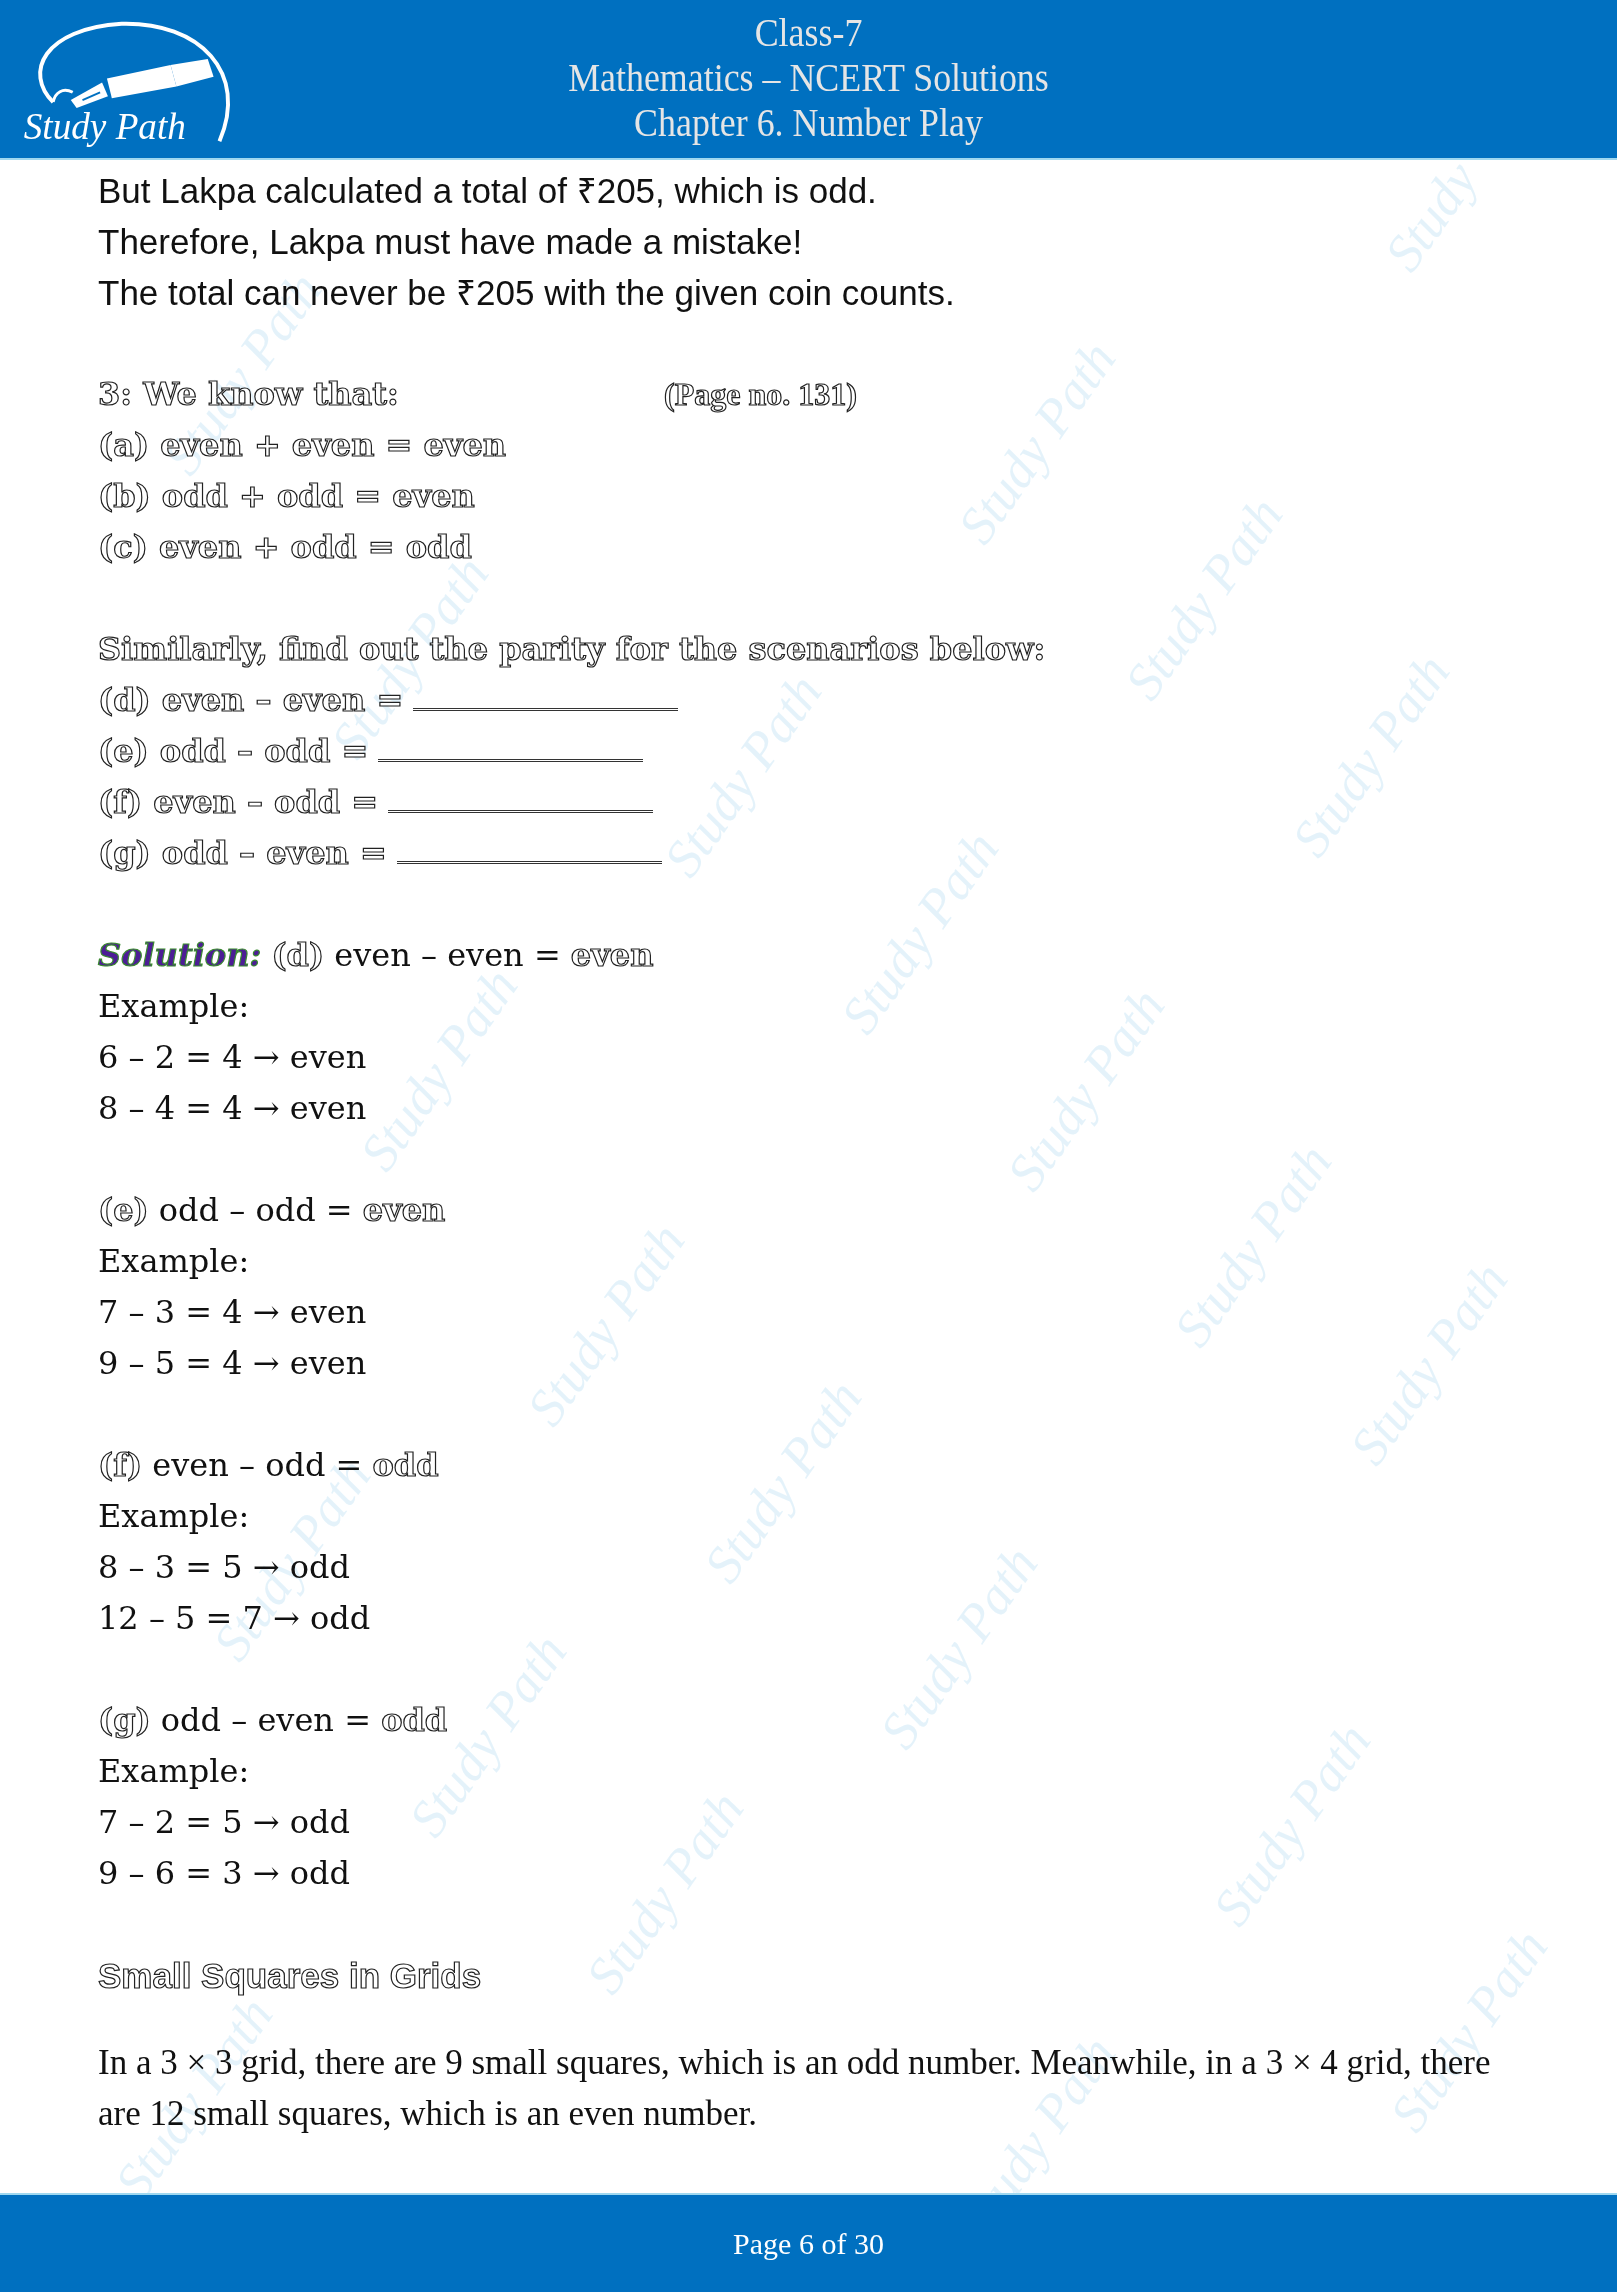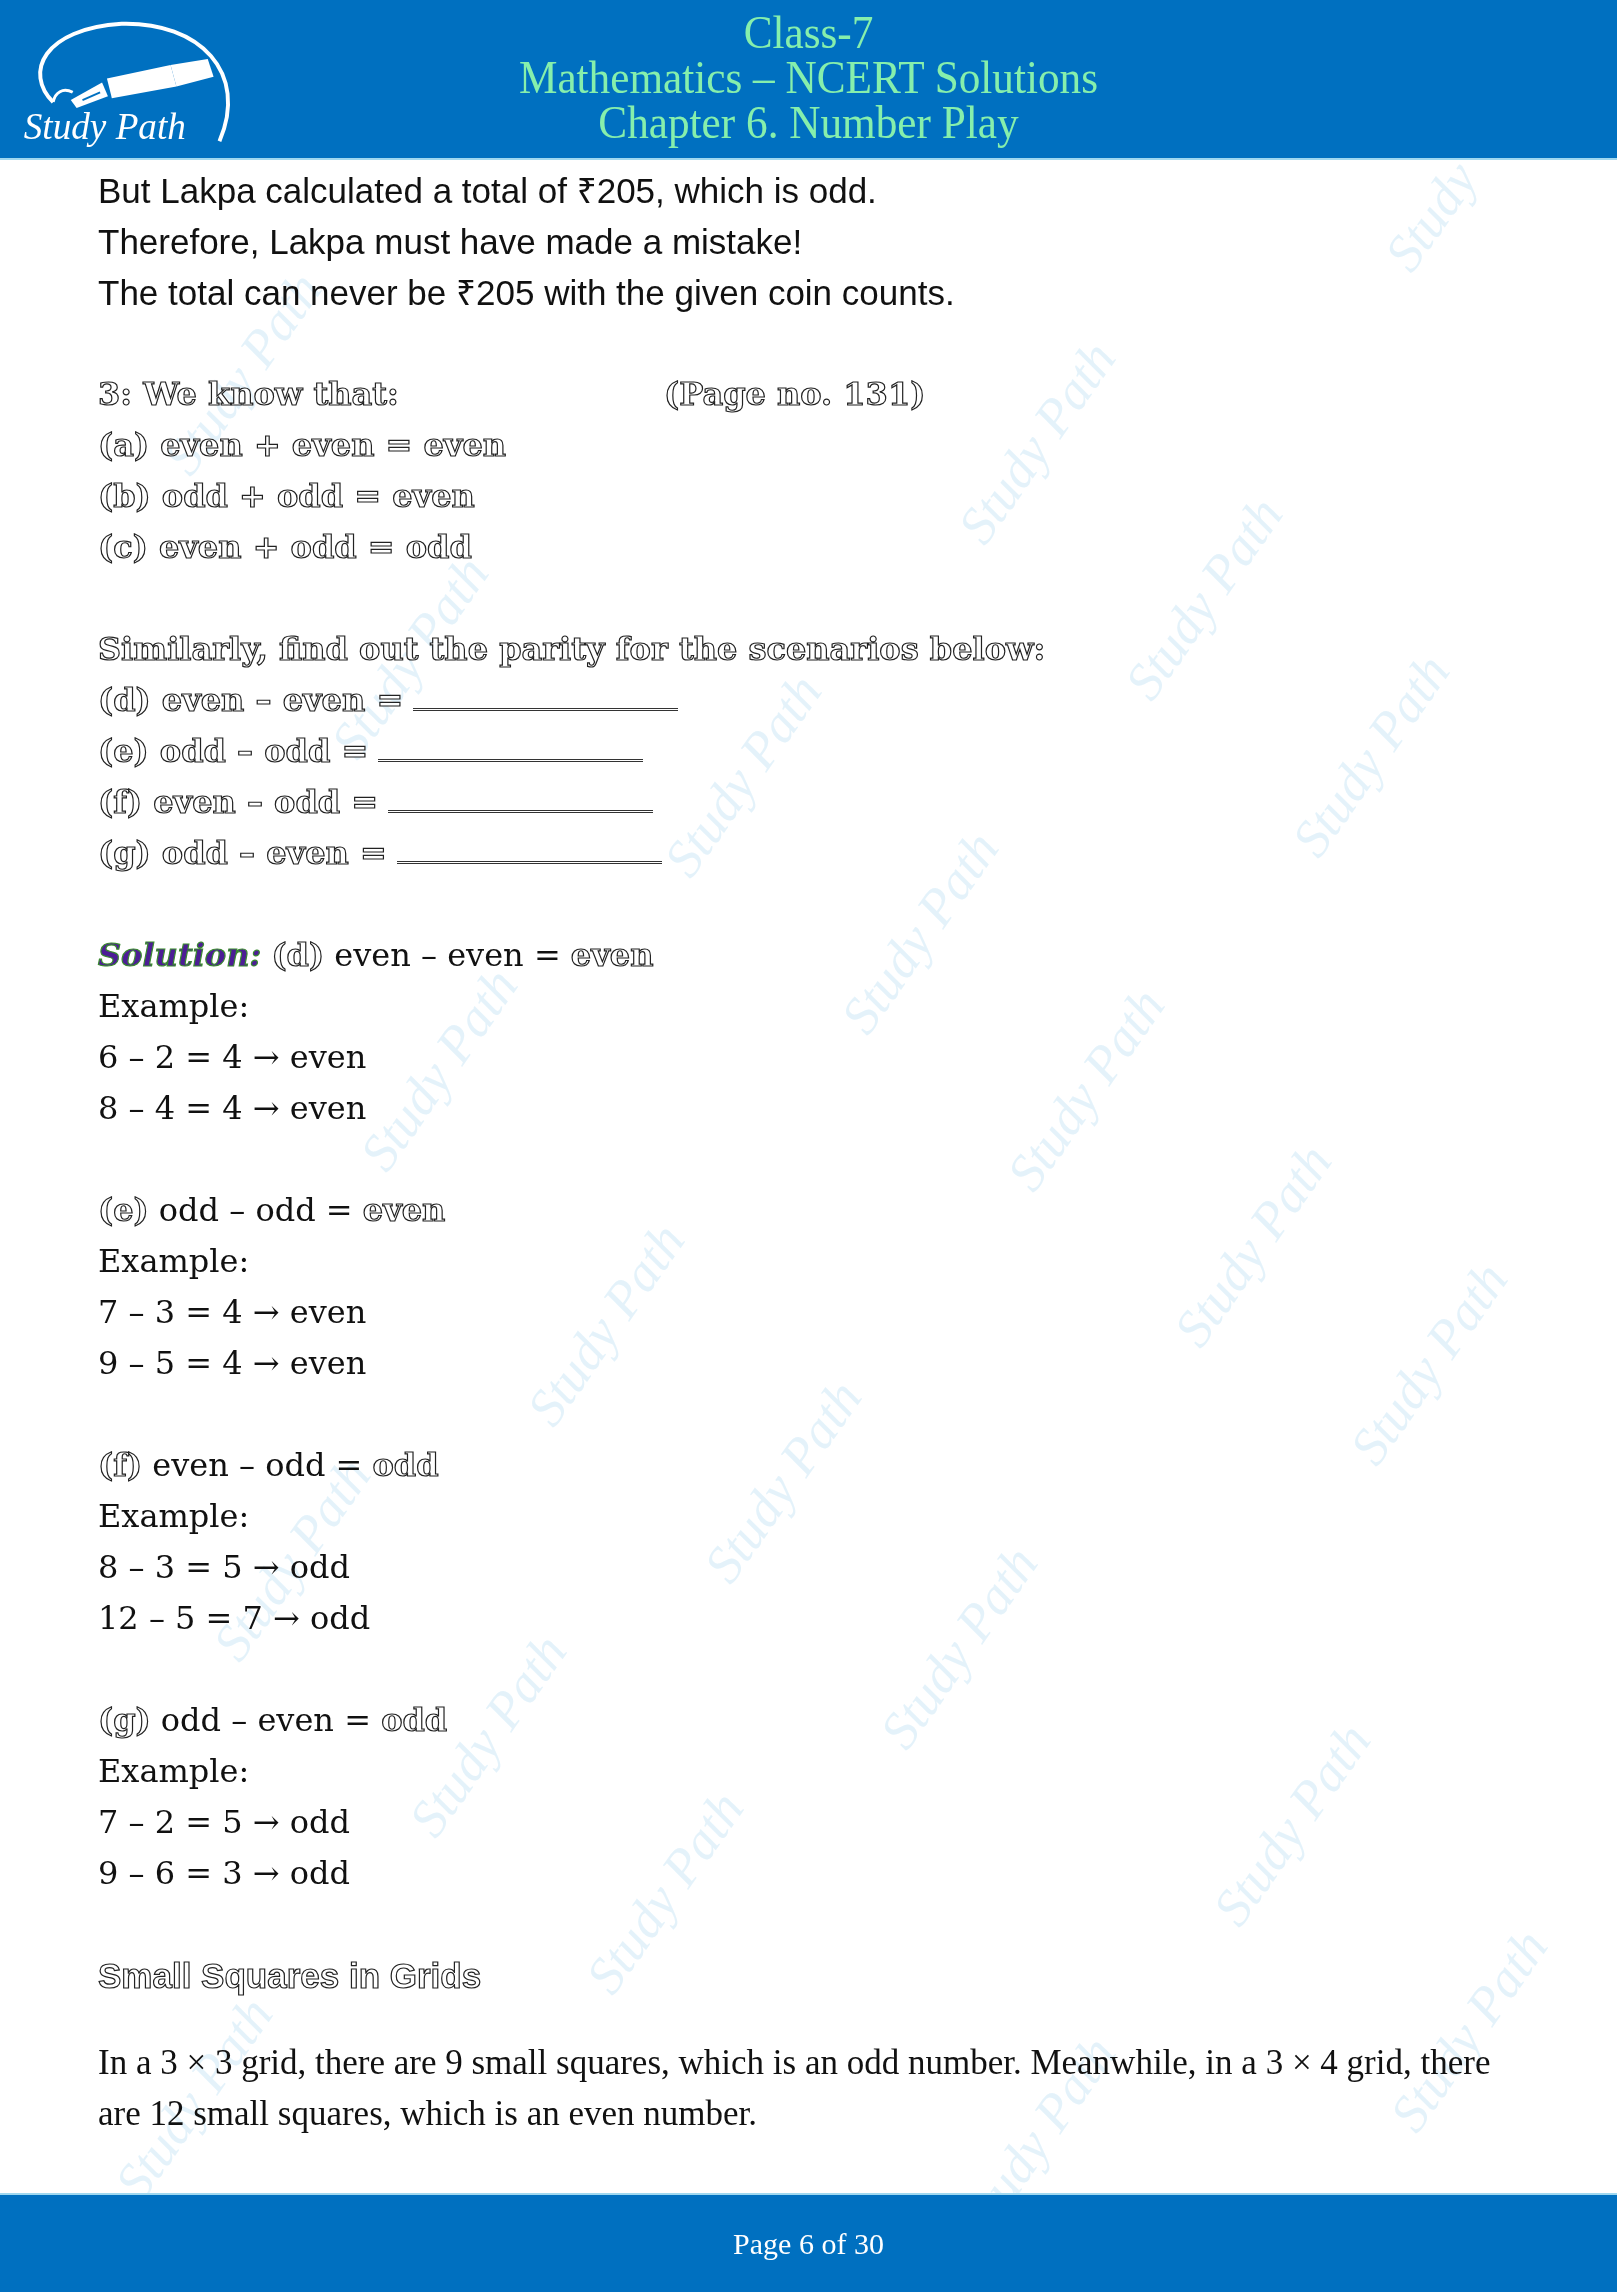--- a/index.html
+++ b/index.html
@@ -10,37 +10,37 @@
     color: #111;
   }
   .header {
     position: absolute; left: 0; top: 0; width: 1617px; height: 158px;
     background: #0070c0;
     border-bottom: 2.9px solid #9fd8f0;
   }
   .logo { position: absolute; left: 13.7px; top: 13.7px; width: 227px; height: 137px; }
   .header-titles {
     position: absolute; left: 0; right: 0; top: 9.8px; text-align: center;
-    color: #86efac; font-family: "Liberation Serif", serif; font-size: 47px; line-height: 45px;
+    color: #e5e5e5; font-family: "Liberation Serif", serif; font-size: 39px; line-height: 45px;
   }
   .header-titles div { transform: scaleX(0.92); }
 
   .watermark {
     position: absolute; color: #cfe9f7; font-family: "Liberation Serif", serif; font-style: italic;
     font-size: 53px; transform: rotate(-55deg); opacity: 0.55; pointer-events: none; white-space: nowrap;
   }
 
   .content { position: absolute; left: 98px; top: 165px; width: 1431px; }
   .line { font-size: 32px; line-height: 51px; height: 51px; white-space: nowrap; }
   .gap { height: 51px; }
   .outline { font-weight: bold; color: #fff; -webkit-text-stroke: 1.2px #222; text-stroke: 1.2px #222; }
   .green-outline { font-weight: bold; color: #4c1d95; font-style: italic; -webkit-text-stroke: 1.2px #3a8a2e; }
   .narrow { font-family: Liberation Sans, sans-serif; font-size: 35px; }
   .blank { display: inline-block; width: 265px; border-bottom: 3.9px double #333; height: 25.5px; vertical-align: baseline; }
-  .page-ref { display: inline-block; margin-left: 255px; }
+  .page-ref { display: inline-block; margin-left: 255px; font-family: Liberation Serif, serif; }
   .para { font-family: "Liberation Serif", serif; font-size: 35px; line-height: 51px; width: 1431px; margin-top: 36px; }
 
   .footer {
     position: absolute; left: 0; top: 2193px; width: 1617px; height: 100px;
     background: #0070c0; border-top: 2.9px solid #9fd8f0;
     color: #fff; text-align: center; font-family: "Liberation Serif", serif; font-size: 30px; line-height: 98px;
   }
 </style>
 </head>
 <body>

